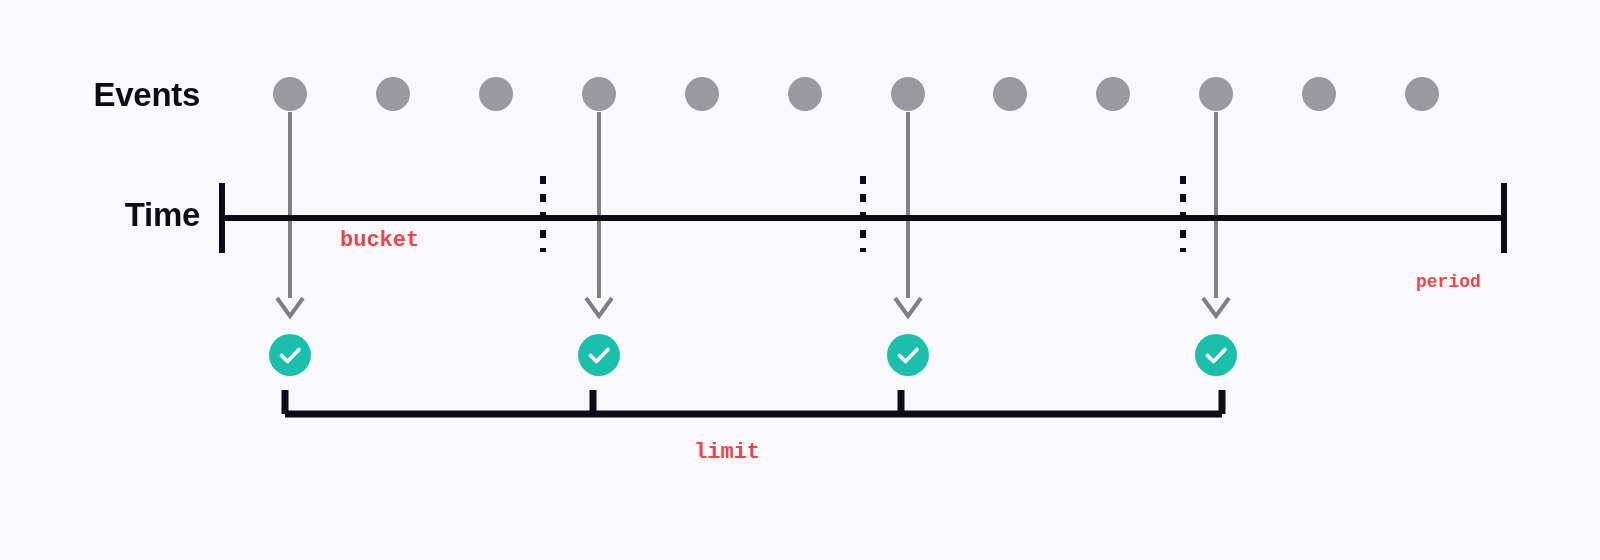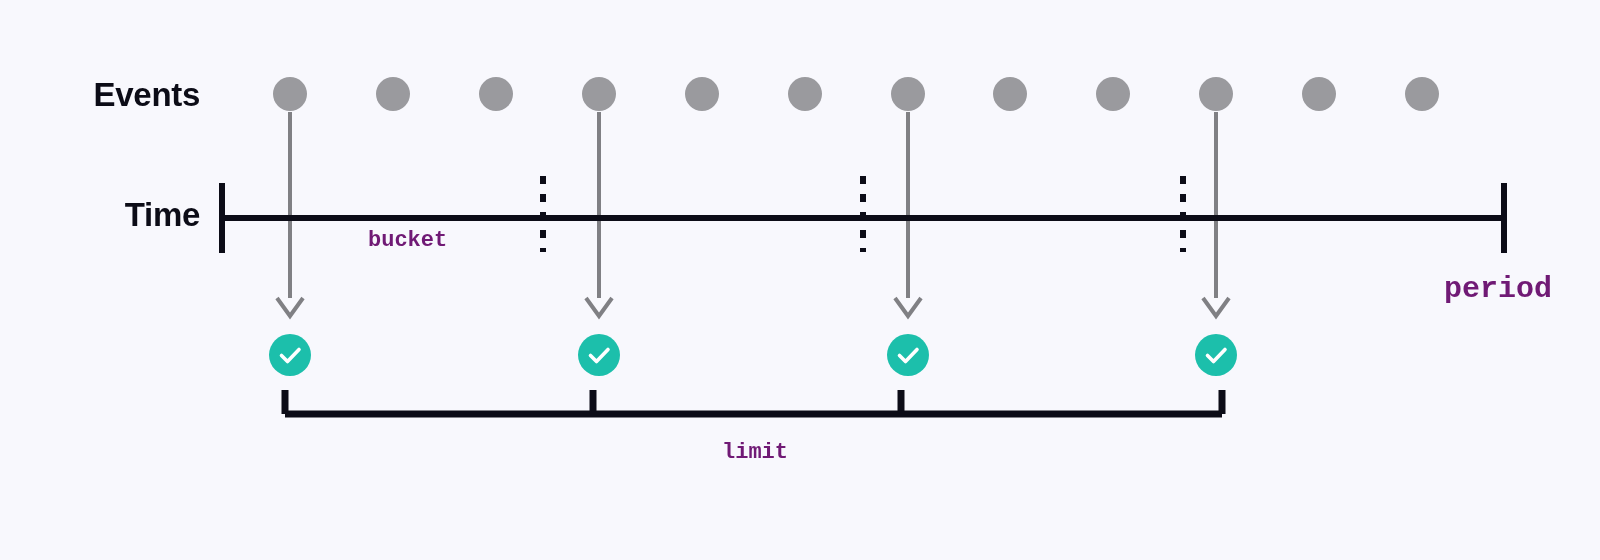--- a/index.html
+++ b/index.html
@@ -29,26 +29,25 @@
     text-align: right;
   }
   #label-events  { left: 0px; top: 76px;  width: 200px; }
   #label-time    { left: 0px; top: 196px; width: 200px; }
   #label-runs    { left: 0px; top: 318px; width: 200px; text-align: center; }
 
   .mono-label {
     position: absolute;
     font-family: "Liberation Mono", "DejaVu Sans Mono", monospace;
     font-weight: bold;
-    color: #701a75;
+    color: #ef4444;
     white-space: nowrap;
-    margin-left: 28px;
   }
   #label-bucket { left: 340px;  top: 228px; font-size: 22px; }
-  #label-period { left: 1416px; top: 272px; font-size: 30px; }
+  #label-period { left: 1416px; top: 272px; font-size: 18px; }
   #label-limit  { left: 694px;  top: 440px; font-size: 22px; }
 
   .event-dot {
     position: absolute;
     width: 34px;
     height: 34px;
     border-radius: 50%;
     background: #9a9a9e;
     top: 77px;
     margin-left: -17px;

